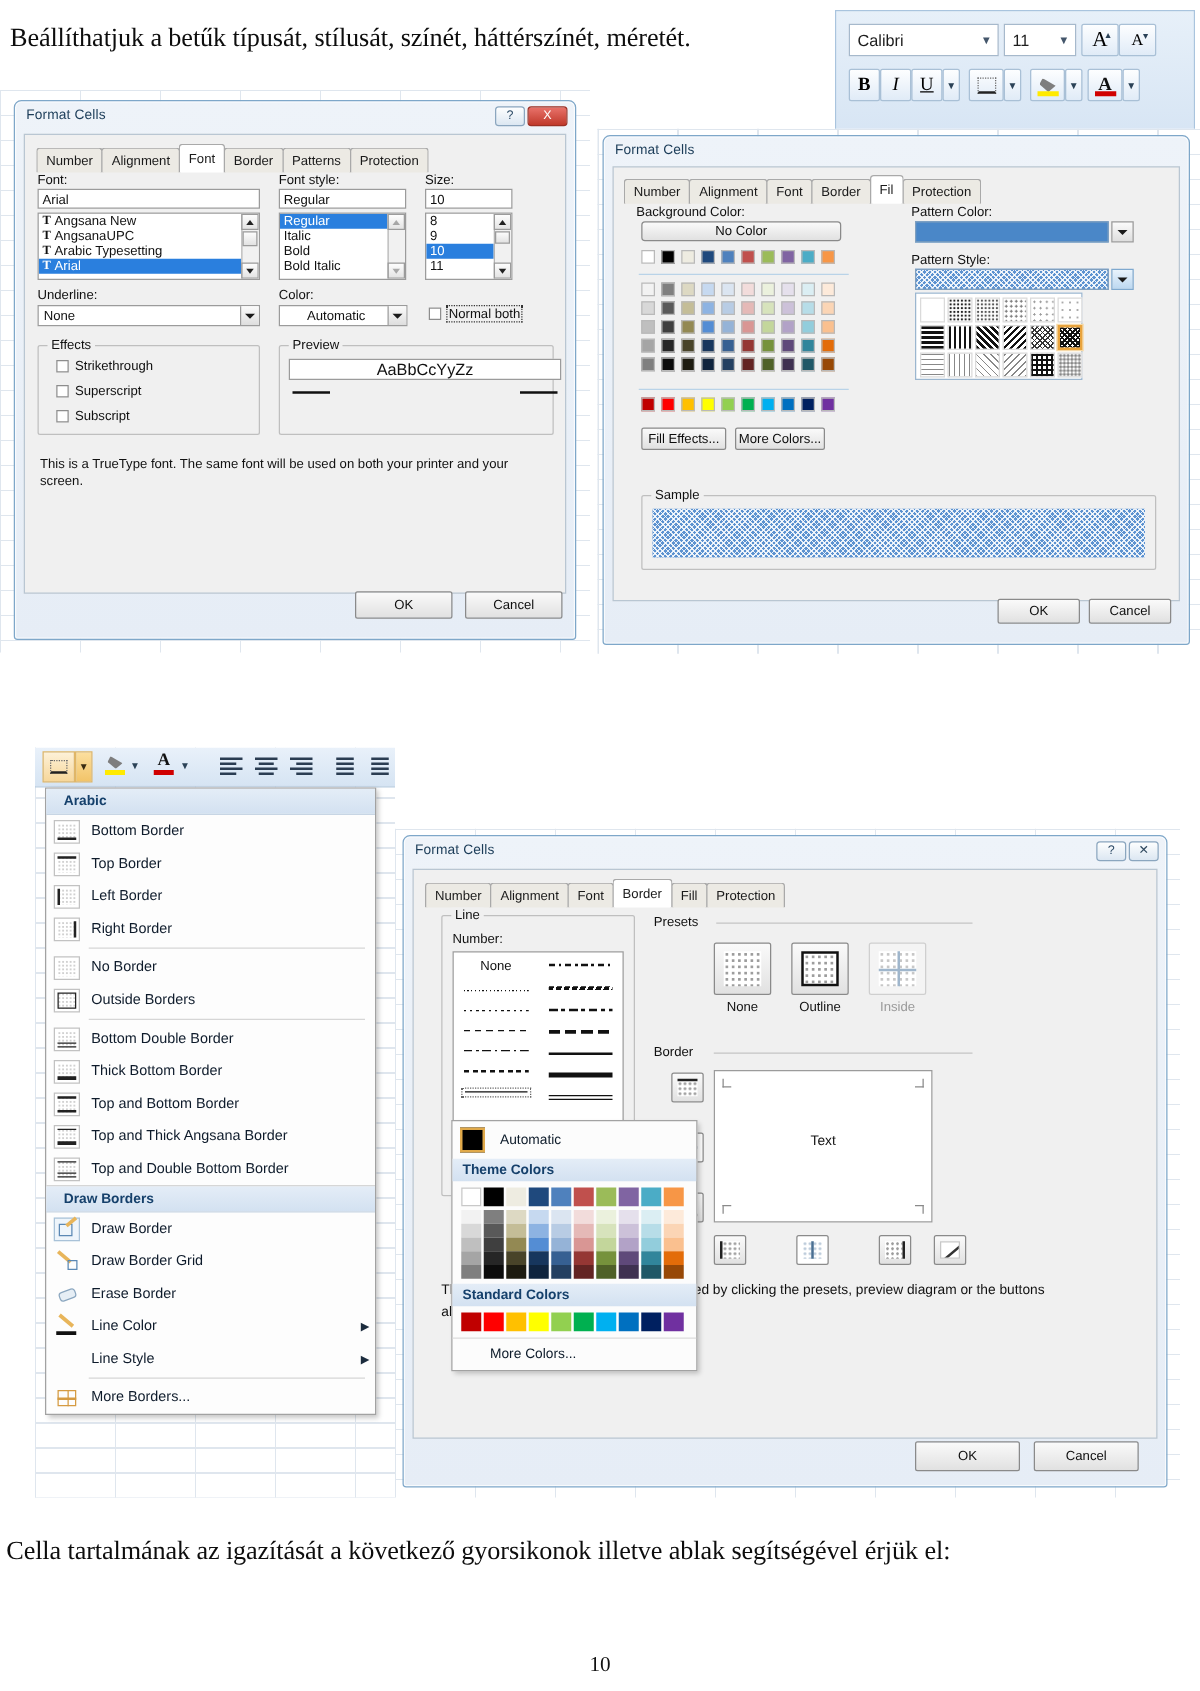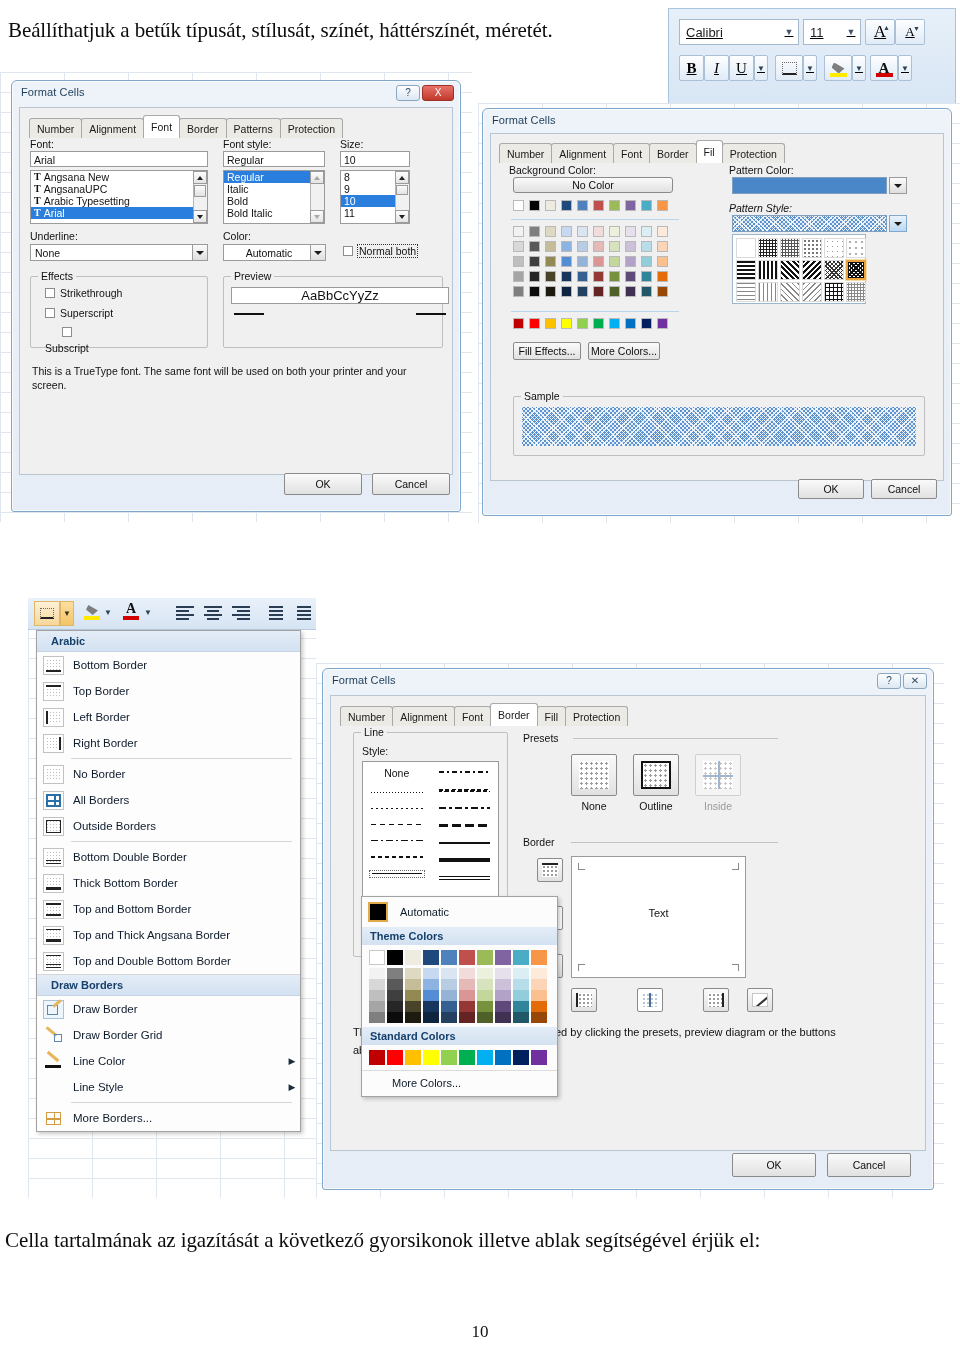--- a/index.html
+++ b/index.html
@@ -151,21 +151,21 @@
   }
 
   .swatch { width:11px; height:11px; border:1px solid #b9b9b9; }
 
   
   #ribbon-font {
     position:absolute; left:668px; top:8px; width:288px; height:118px;
     background:linear-gradient(to bottom,#e7f0f9,#d4e3f3);
     border:1px solid #a9c4de;
   }
-  .rb-row { position:absolute; display:flex; align-items:flex-start;text-decoration:underline; }
+  .rb-row { position:absolute; display:flex; align-items:flex-start; }
   .rb-box {
     background:#fff; border:1px solid #a6b9cc; display:flex; align-items:center;
     font-family:"Liberation Sans", sans-serif; font-size:13px; color:#1d1d1d;
   }
   .rb-box .cap { padding-left:6px; flex:1; }
   .rb-box .ddw { width:18px; text-align:center; color:#44566b; font-size:9px; }
   .rb-btn {
     background:linear-gradient(to bottom,#fdfeff,#e0ebf7);
     border:1px solid #a9c0d6; border-radius:2px;
     display:flex; align-items:center; justify-content:center;
@@ -396,21 +396,21 @@
         <div class="group" style="left:10px; top:168px; width:178px; height:72px;">
           <div class="gtitle">Effects</div>
           <div class="chk" style="left:14px; top:10px;">
             <span class="box"></span>
               <span>Strikethrough</span>
           </div>
           <div class="chk" style="left:14px; top:30px;">
             <span class="box"></span>
               <span>Superscript</span>
           </div>
-          <div class="chk" style="left:14px; top:50px;flex-direction:column;">
+          <div class="chk" style="left:14px; top:50px;">
             <span class="box"></span>
               <span>Subscript</span>
           </div>
         </div>
 
         <div class="group" style="left:203px; top:168px; width:220px; height:72px;">
           <div class="gtitle">Preview</div>
           <div class="abs" style="left:7px; top:10px; right:7px; bottom:9px; background:#fff; border:1px solid #9b9b9b; display:flex; align-items:center; justify-content:center; position:relative;">
             <span style="font-family:'Liberation Sans',sans-serif;font-size:13px;color:#111;">AaBbCcYyZz</span>
             <span class="abs" style="left:2px;top:25px;width:30px;height:2px;background:#111;"></span>
@@ -539,21 +539,21 @@
         <div class="btn" style="left:97px; top:208px; width:72px; height:18px;">More Colors...</div>
 
         <div class="lbl" style="left:238px; top:30px;">Pattern Color:</div>
         <div class="abs" style="left:241px; top:43px; width:155px; height:17px; display:flex;">
           <span style="flex:1;background:#4a87c8;border:1px solid #7f9fbe;"></span>
           <span class="abs" style="right:-20px;top:0;width:18px;height:17px;background:linear-gradient(to bottom,#fbfbfb,#dedede);border:1px solid #9b9b9b;display:flex;align-items:center;justify-content:center;">
             <i style="width:0;height:0;border-left:4px solid transparent;border-right:4px solid transparent;border-top:4px solid #1a1a1a;display:block;"></i>
           </span>
         </div>
 
-        <div class="lbl" style="left:238px; top:68px;font-style:italic;">Pattern Style:</div>
+        <div class="lbl" style="left:238px; top:68px;">Pattern Style:</div>
         <div class="abs" style="left:241px; top:81px; width:155px; height:17px; display:flex;">
           <span class="hatch-blue" style="flex:1;border:1px solid #7f9fbe;"></span>
           <span class="abs" style="right:-20px;top:0;width:18px;height:17px;background:linear-gradient(to bottom,#e9f3fc,#bcd8f1);border:1px solid #7fa9cf;display:flex;align-items:center;justify-content:center;">
             <i style="width:0;height:0;border-left:4px solid transparent;border-right:4px solid transparent;border-top:4px solid #1a1a1a;display:block;"></i>
           </span>
         </div>
 
         <div class="abs" style="left:241px; top:100px; width:134px; height:70px; background:#fff; border:1px solid #9bb6cf; padding:3px;">
           <div style="display:grid;grid-template-columns:repeat(6,20px);grid-auto-rows:20px;gap:2px;">
             <span class="pat-cell" style="background:#fff"></span>
@@ -674,28 +674,20 @@
       </div>
       <div class="menu-sep"></div>
       <div class="menu-item">
         <span class="mi-icon">
             <span class="mi-dotgrid"></span>
           </span>
         <span class="mi-label">No Border</span>
       </div>
       <div class="menu-item">
         <span class="mi-icon">
-          <span class="mi-edge" style="inset:2px;background:transparent;border:2px solid #2a6fa8;"></span>
-          <span class="mi-edge" style="left:2px;right:2px;top:50%;height:2px;background:#2a6fa8;"></span>
-          <span class="mi-edge" style="top:2px;bottom:2px;left:50%;width:2px;background:#2a6fa8;"></span>
-        </span>
-        <span class="mi-label">All Borders</span>
-      </div>
-      <div class="menu-item">
-        <span class="mi-icon">
             <span class="mi-dotgrid"></span>
             <span class="mi-edge" style="inset:2px;background:transparent;border:1.5px solid #222;"></span>
           </span>
         <span class="mi-label">Outside Borders</span>
       </div>
       <div class="menu-sep"></div>
       <div class="menu-item">
         <span class="mi-icon">
             <span class="mi-dotgrid"></span>
             <span class="mi-edge" style="left:2px;right:2px;bottom:2px;height:1px;"></span>
@@ -745,20 +737,27 @@
         </span>
         <span class="mi-label">Draw Border</span>
         <span class="mi-arrow"></span>
       </div>
       <div class="menu-item">
         <span class="mi-icon" style="border-color:transparent;background:transparent;">
           <span class="mi-edge" style="left:1px;top:3px;width:13px;height:3px;background:#e8b55a;transform:rotate(40deg);"></span>
           <span class="mi-edge" style="right:1px;bottom:2px;width:8px;height:8px;background:transparent;border:1px solid #5b88b4;"></span>
         </span>
         <span class="mi-label">Draw Border Grid</span>
+        <span class="mi-arrow"></span>
+      </div>
+      <div class="menu-item">
+        <span class="mi-icon" style="border-color:transparent;background:transparent;">
+          <span class="mi-edge" style="left:3px;top:5px;width:14px;height:8px;background:#e6eef5;border:1px solid #8aa6bf;border-radius:3px;transform:rotate(-20deg);"></span>
+        </span>
+        <span class="mi-label">Erase Border</span>
         <span class="mi-arrow"></span>
       </div>
       <div class="menu-item">
         <span class="mi-icon" style="border-color:transparent;background:transparent;">
           <span class="mi-edge" style="left:2px;top:2px;width:14px;height:3px;background:#e8b55a;transform:rotate(40deg);"></span>
           <span class="mi-edge" style="left:1px;bottom:2px;right:2px;height:3px;background:#111;"></span>
         </span>
         <span class="mi-label">Line Color</span>
         <span class="mi-arrow">▶</span>
       </div>
@@ -793,21 +792,21 @@
           <div class="tab">Number</div>
           <div class="tab">Alignment</div>
           <div class="tab">Font</div>
           <div class="tab active">Border</div>
           <div class="tab">Fill</div>
           <div class="tab">Protection</div>
         </div>
 
         <div class="group" style="left:22px; top:36px; width:155px; height:225px;">
           <div class="gtitle">Line</div>
-          <div class="lbl" style="left:8px; top:12px;">Style:</div>
+          <div class="lbl" style="left:8px; top:12px;">Number:</div>
           <div class="abs" style="left:8px; top:28px; right:8px; height:145px; background:#fff; border:1px solid #9b9b9b;">
             <div style="position:absolute;left:0;top:0;width:50%;height:100%;">
               <div style="font-family:'Liberation Sans',sans-serif;font-size:10.5px;color:#111;text-align:center;margin-top:5px;">None</div>
               <div style="margin:13px 8px 0;height:1px;background:repeating-linear-gradient(to right,#111 0 1px,transparent 1px 3px);"></div>
               <div style="margin:15px 8px 0;height:1px;background:repeating-linear-gradient(to right,#111 0 2px,transparent 2px 5px);"></div>
               <div style="margin:15px 8px 0;height:1px;background:repeating-linear-gradient(to right,#111 0 5px,transparent 5px 9px);"></div>
               <div style="margin:15px 8px 0;height:1px;background:repeating-linear-gradient(to right,#111 0 7px,transparent 7px 10px,#111 10px 12px,transparent 12px 15px);"></div>
               <div style="margin:15px 8px 0;height:1.5px;background:repeating-linear-gradient(to right,#111 0 4px,transparent 4px 7px);"></div>
               <div style="margin:12px 6px 0;height:8px;border:1px dotted #666;background:#fff;position:relative;">
                 <span style="position:absolute;left:2px;right:2px;top:2px;height:1.5px;background:#111;"></span>

